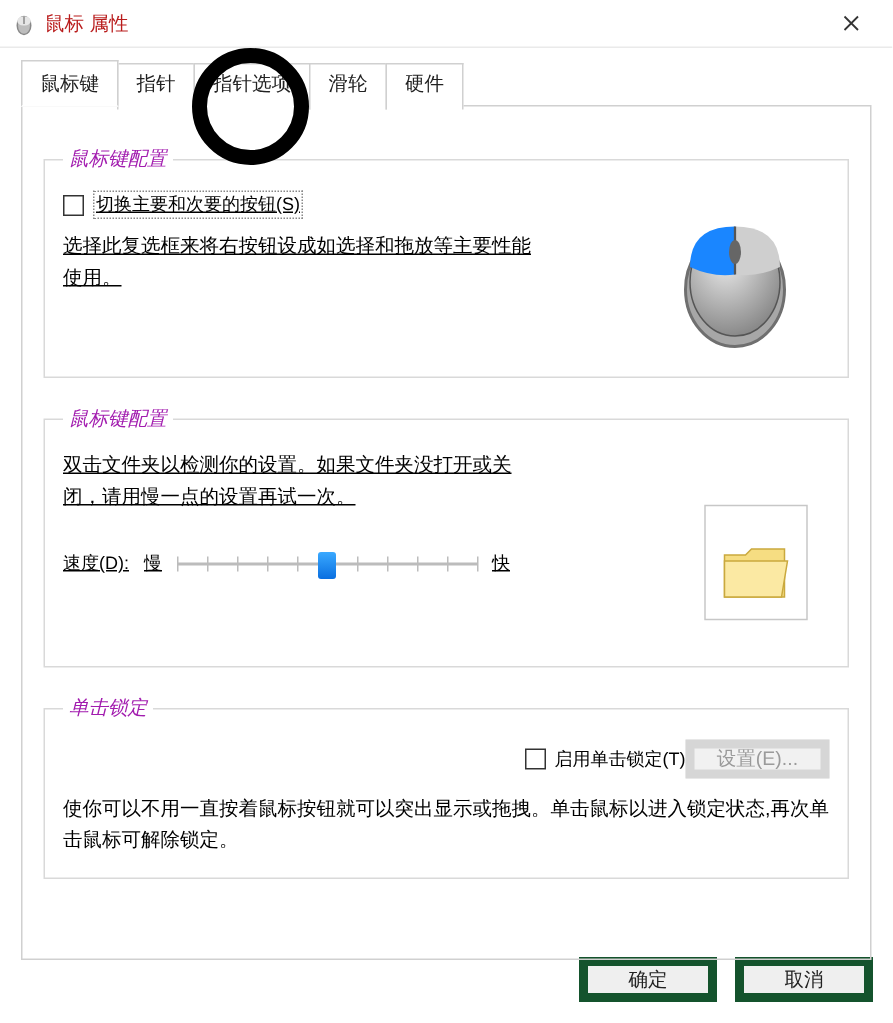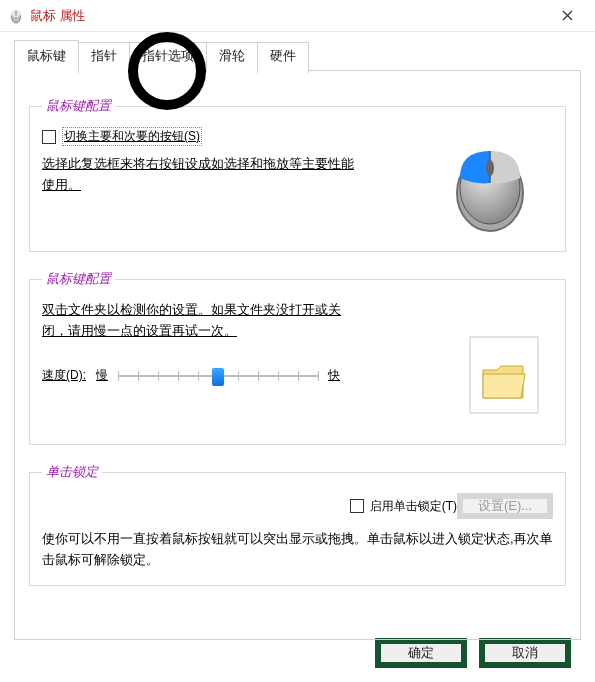--- a/index.html
+++ b/index.html
@@ -124,21 +124,21 @@
   .btn {
     min-width: 96px; height:26px;
     border:6px solid #14532d;
     background:#e9e9e9;
     font-size:13px;
     display:inline-flex; align-items:center; justify-content:center;
     color:#222;
   }
   .btn.disabled { color:#9a9a9a; background:#f1f1f1; border-color:#d6d6d6;}
   .footer {
-    position:absolute; bottom:14px; right:24px;
+    position:absolute; bottom:14px; right:13px;
     display:flex; gap:12px;
   }
   .btn.footer-btn { min-width:92px; height:30px; background:#efefef;}
   
   .highlight-ring {
     position:absolute;
     width:78px; height:78px;
     border:10px solid #000;
     border-radius:50%;
     left:128px; top:32px;

